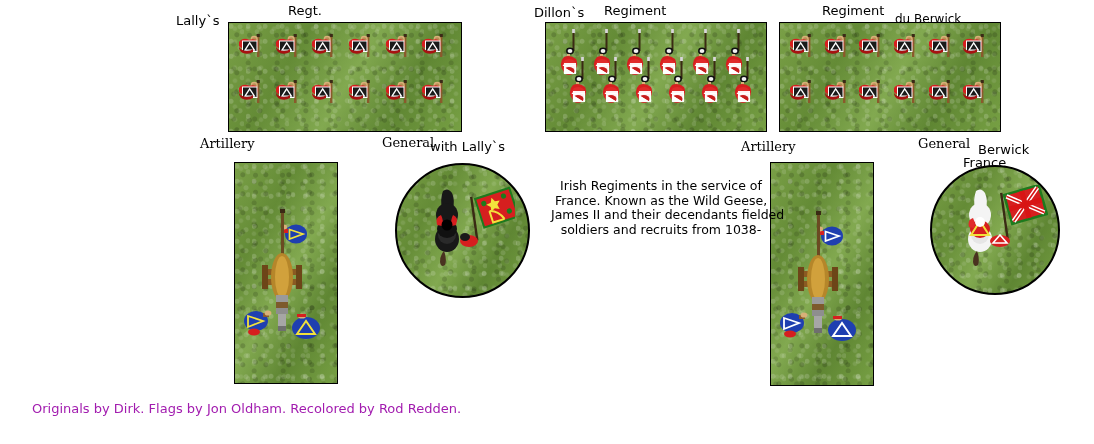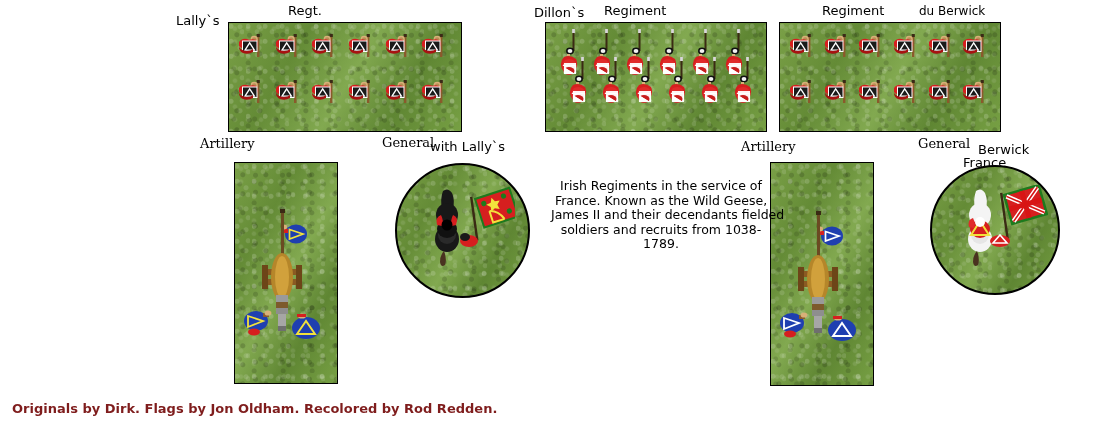--- a/index.html
+++ b/index.html
@@ -48,26 +48,25 @@
   .panel.circle{
     border-radius:50%;
     border:2px solid #000;
   }
 
   .sprites{position:absolute;inset:0;}
 
   
   .footer{
     position:absolute;
-    left:12px;top:401px;
+    left:32px;top:401px;
     font-size:13px;
     font-family:"DejaVu Sans", sans-serif;
-    color:#7f1d1d;
+    color:#a21caf;
     white-space:nowrap;
-    font-weight:bold;
   }
 
   
   .desc{
     position:absolute;
     left:551px;top:179px;
     width:220px;
     font-size:12.5px;
     line-height:14.5px;
     font-family:"DejaVu Sans", sans-serif;
@@ -78,21 +77,21 @@
 </head>
 <body>
 
 <div class="lbl" style="left:176px;top:13px;">Lally`s</div>
 <div class="lbl" style="left:288px;top:3px;">Regt.</div>
 
 <div class="lbl" style="left:506px;top:5px;margin-left:28px;">Dillon`s</div>
 <div class="lbl" style="left:604px;top:3px;">Regiment</div>
 
 <div class="lbl" style="left:822px;top:3px;">Regiment</div>
-<div class="lbl small" style="left:895px;top:4px;margin-left:24px;">du Berwick</div>
+<div class="lbl small" style="left:895px;top:12px;">du Berwick</div>
 
 <div class="panel" id="p-lally" style="left:228px;top:22px;width:234px;height:110px;">
   <div class="sprites">
       <svg width="26" height="24" style="position:absolute;left:8px;top:10px;image-rendering:pixelated;" viewBox="0 0 26 24" xmlns="http://www.w3.org/2000/svg">
         <rect x="20" y="2" width="2.4" height="26" fill="#8a5a2b"></rect>
         <rect x="19.6" y="1" width="3.2" height="3" fill="#3a2a16"></rect>
         <ellipse cx="17.2" cy="6.2" rx="3.6" ry="3.4" fill="#d8b078"></ellipse>
         <ellipse cx="17.2" cy="6.2" rx="2.2" ry="2.0" fill="#b78f56"></ellipse>
         <path d="M2 9 q3 -4 8 -3 q5 1 7 4 q-1 5 -7 6 q-6 0 -8 -3 z" fill="#d61f1f"></path>
         <path d="M12 7 q5 -2 8 1 q2 3 0 6 q-4 2 -8 -1 z" fill="#d61f1f"></path>
@@ -724,16 +723,15 @@
         <path d="M37 58 L44 50 L51 58 Z" fill="none" stroke="#ffffff" stroke-width="1.6"></path>
       </svg>
     </div>
 </div>
 
 <div class="desc">
   <div>Irish Regiments in the service of</div>
   <div>France. Known as the Wild Geese,</div>
   <div>James II and their decendants fielded</div>
   <div>soldiers and recruits from 1038-</div>
-  <div>1789.</div>
 </div>
 
 <div class="footer">Originals by Dirk. Flags by Jon Oldham. Recolored by Rod Redden.</div>
 
 </body></html>

